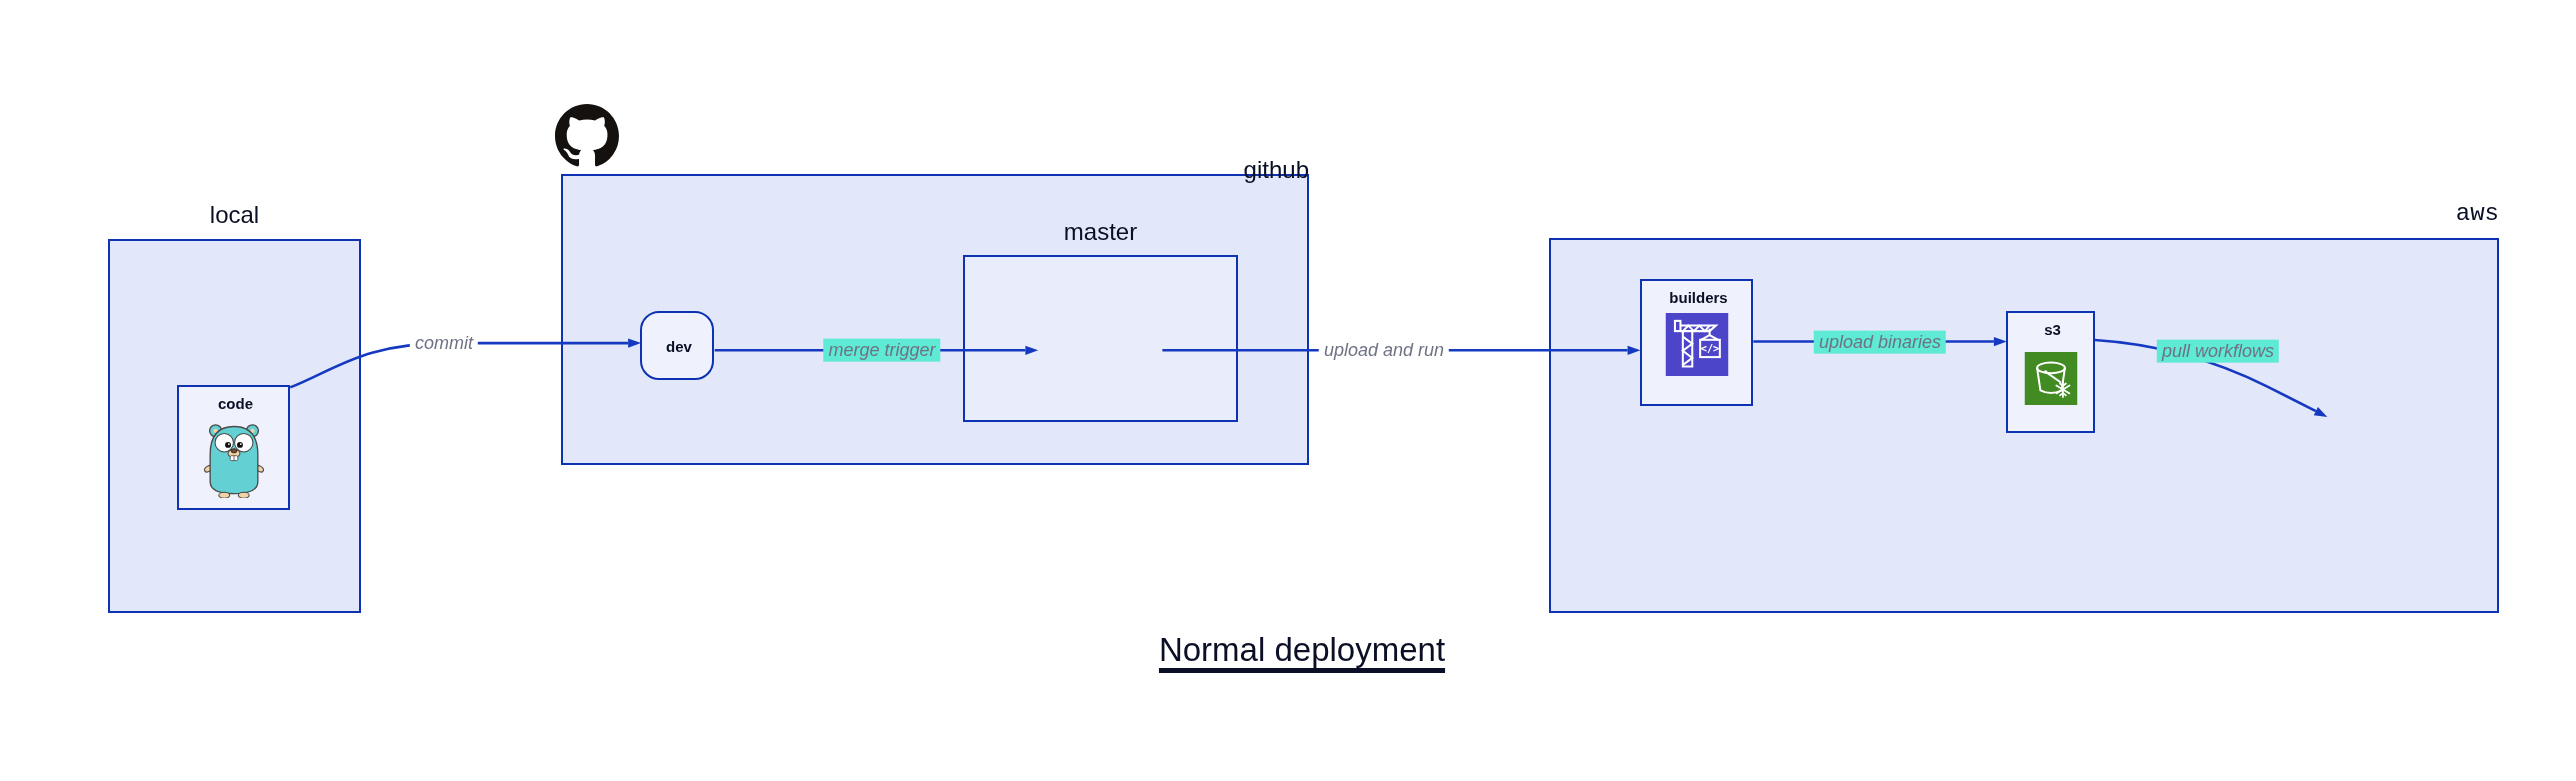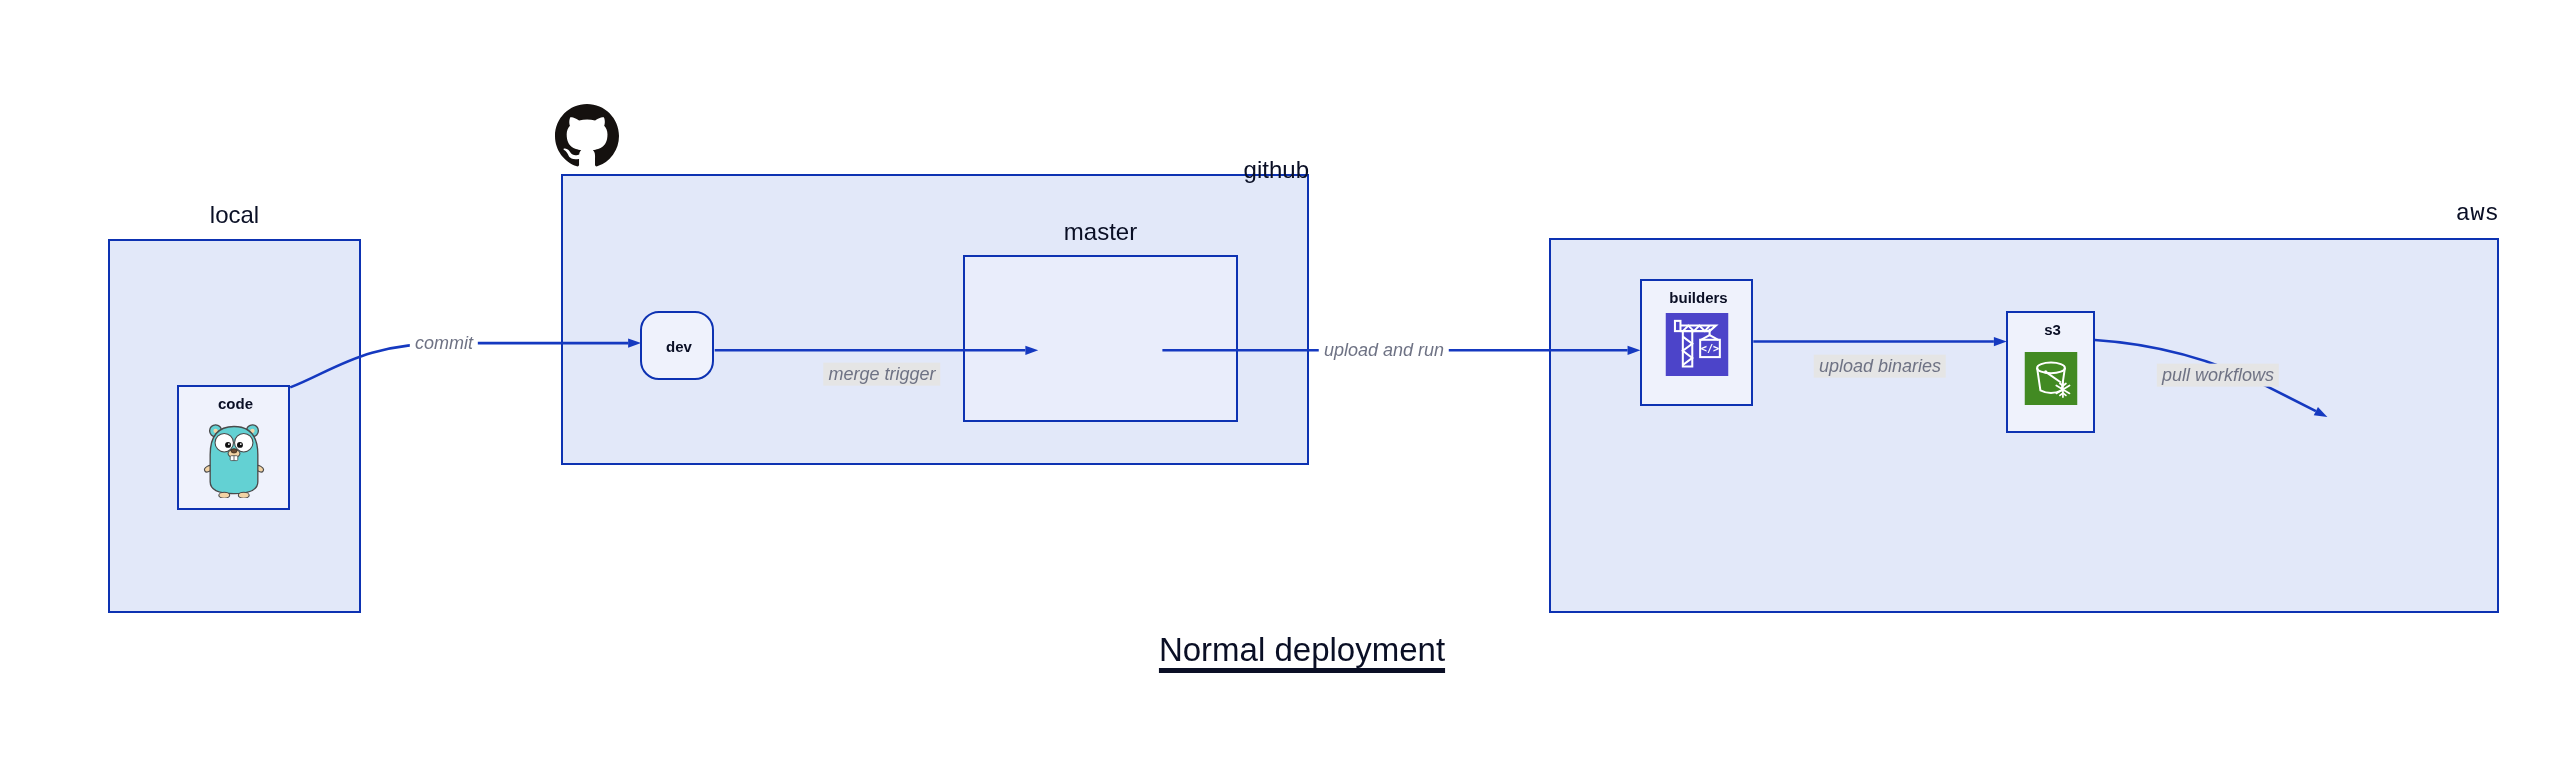--- a/index.html
+++ b/index.html
@@ -41,21 +41,21 @@
   
   #github-logo{position:absolute;left:555px;top:104px;z-index:6;}
   
   #edge-layer{position:absolute;left:0;top:0;z-index:4;}
   .edge{stroke:#1539C0;stroke-width:5;fill:none;}
   
   .elabel{position:absolute;z-index:5;transform:translate(-50%,-50%);
     font-style:italic;font-size:18px;color:#6E7284;white-space:nowrap;
     padding:1px 5.2px;line-height:1.15;}
   .elabel.on-white{background:#ffffff;}
-  .elabel.on-fill {background:#e5e5e5;margin-top:24px;}
+  .elabel.on-fill {background:#5eead4;}
   #elbl-commit         {left:444px; top:343px;}
   #elbl-merge-trigger  {left:882px;top:350px;}
   #elbl-upload-and-run {left:1384px;top:350px;}
   #elbl-upload-binaries{left:1880px;top:342px;}
   #elbl-pull-binaries  {left:2218px;top:351px;}
   
   #diagram-title{
     position:absolute;left:0;top:631px;width:2604px;text-align:center;z-index:6;
     font-size:33px;font-weight:500;color:#0A0F25;
     text-decoration:underline;text-decoration-thickness:4.6px;text-underline-offset:6.7px;

